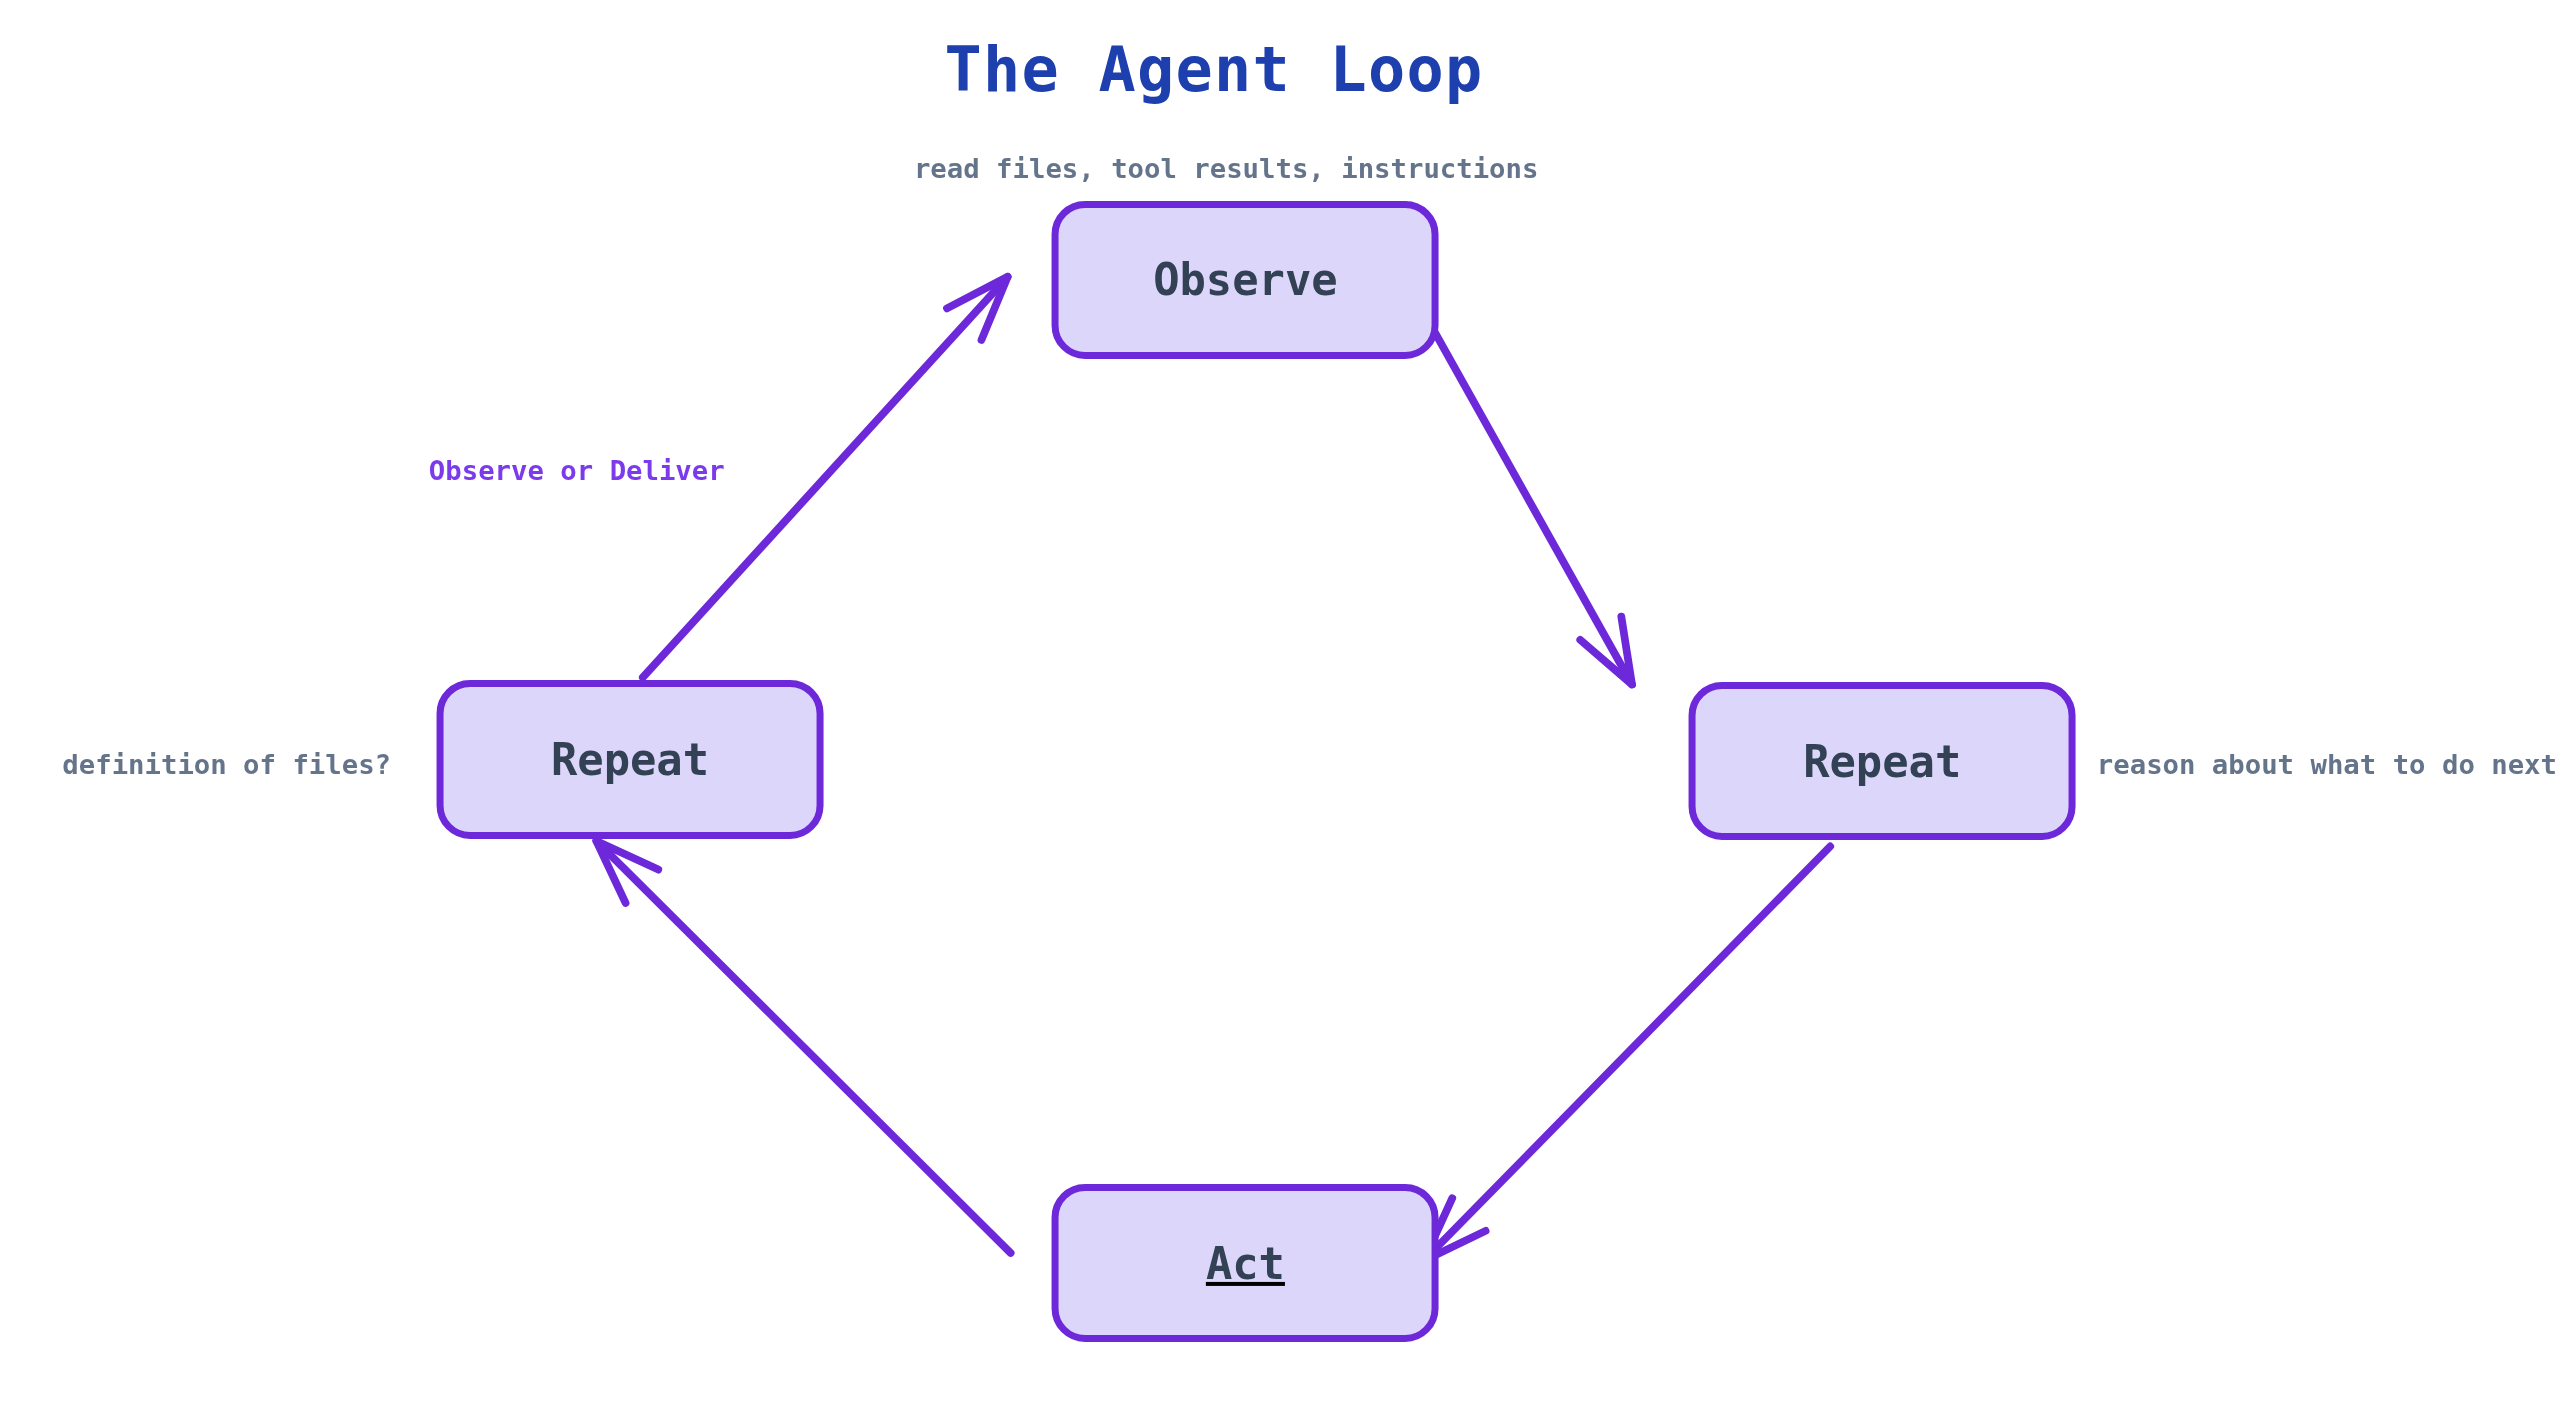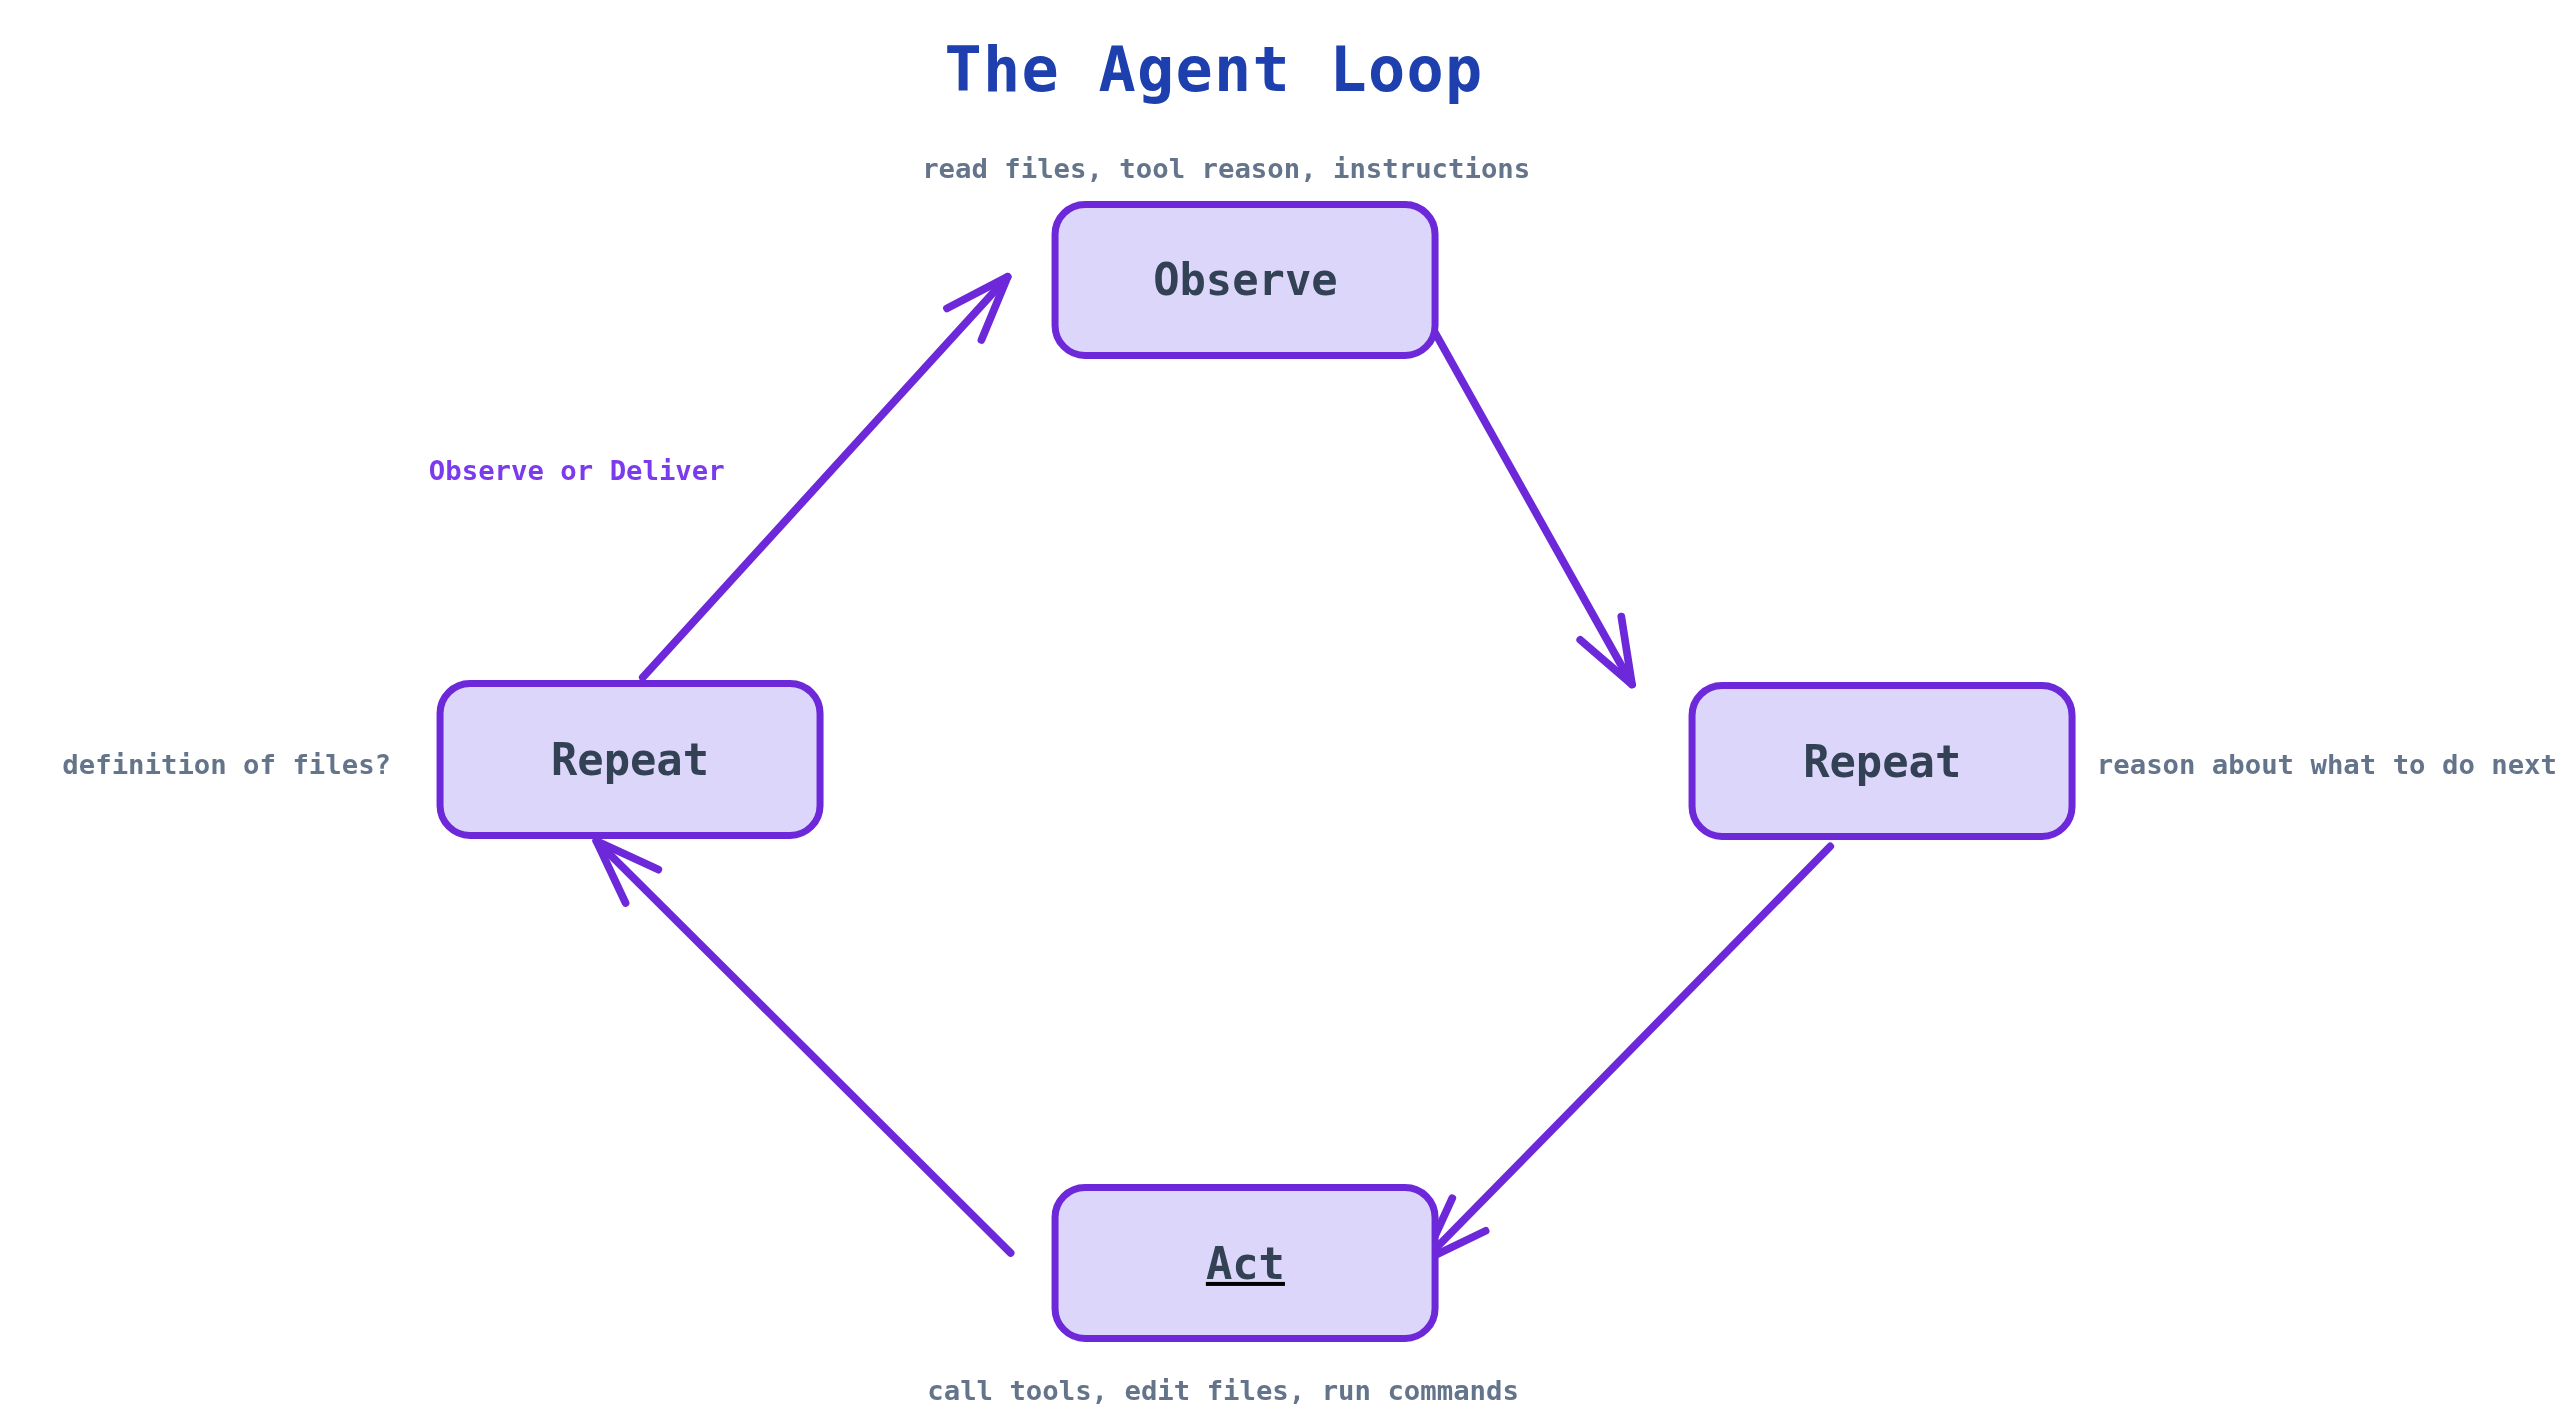--- a/index.html
+++ b/index.html
@@ -87,21 +87,21 @@
       <path class="arrow" d="M2496 2068 L2392 2118 L2440 2013"></path>
     </g>
     <g>
       <path class="arrow" d="M1698 2105 L1002 1413"></path>
       <path class="arrow" d="M1051 1517 L1002 1413 L1106 1461"></path>
     </g>
   </svg>
 
   <div class="abs title pos-title">The Agent Loop</div>
 
-  <div class="abs caption pos-cap-observe">read files, tool reason, instructions</div>
+  <div class="abs caption pos-cap-observe">read files, tool results, instructions</div>
 
   <div class="abs node pos-node-observe">
     <span>Observe</span>
   </div>
 
   <div class="abs caption pos-cap-check">definition of files?</div>
 
   <div class="abs node pos-node-check">
     <span>Repeat</span>
   </div>
@@ -109,18 +109,17 @@
   <div class="abs node pos-node-think">
     <span>Repeat</span>
   </div>
 
   <div class="abs caption pos-cap-think">reason about what to do next</div>
 
   <div class="abs node pos-node-act">
     <span>Act</span>
   </div>
 
-  <div class="abs caption pos-cap-act">call tools, edit files, run commands</div>
 
   <div class="abs edge-label pos-edge-label">Observe or Deliver</div>
 
 </div>
 
 
 </body></html>

